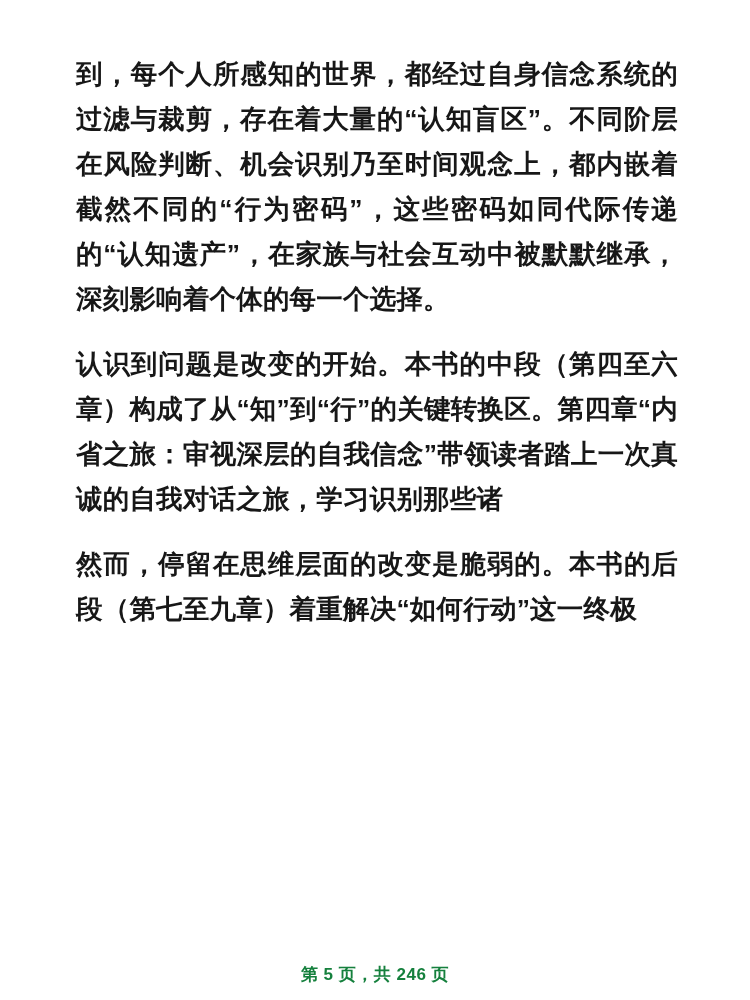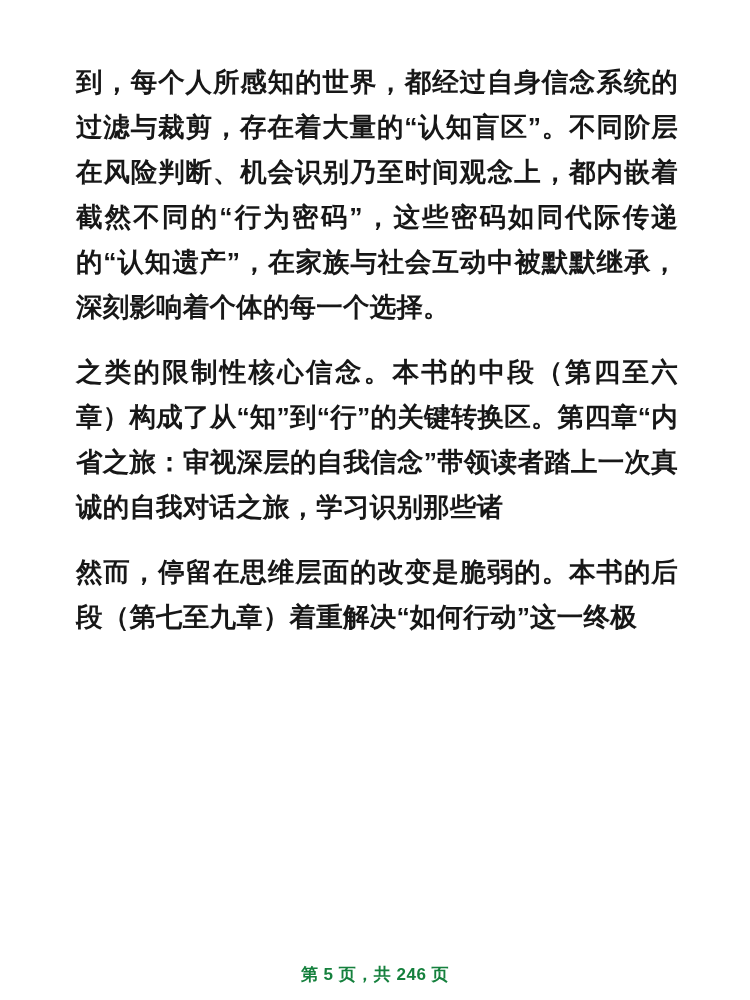--- a/index.html
+++ b/index.html
@@ -30,21 +30,21 @@
     line-height: 45px;
     letter-spacing: 0.2px;
     margin: 0 0 12px 0;
     text-align: justify;
     text-justify: inter-ideograph;
     font-weight: 600;
     color: #171717;
     word-break: break-all;
   }
   .para.first {
-    margin-top: 16px;
+    margin-top: 8px;
   }
   .para-gap {
     margin-top: 20px;
   }
   .footer {
     position: absolute;
     left: 0;
     right: 0;
     bottom: 14px;
     text-align: center;
@@ -53,17 +53,17 @@
     font-weight: 600;
     letter-spacing: 0.5px;
   }
 </style>
 </head>
 <body>
 
 <div class="page">
   <div class="content">
     <p class="para first">到，每个人所感知的世界，都经过自身信念系统的过滤与裁剪，存在着大量的“认知盲区”。不同阶层在风险判断、机会识别乃至时间观念上，都内嵌着截然不同的“行为密码”，这些密码如同代际传递的“认知遗产”，在家族与社会互动中被默默继承，深刻影响着个体的每一个选择。</p>
-    <p class="para para-gap">之类的限制性核心信念。本书的中段（第四至六章）构成了从“知”到“行”的关键转换区。第四章“内省之旅：审视深层的自我信念”带领读者踏上一次真诚的自我对话之旅，学习识别那些诸</p>
+    <p class="para para-gap">认识到问题是改变的开始。本书的中段（第四至六章）构成了从“知”到“行”的关键转换区。第四章“内省之旅：审视深层的自我信念”带领读者踏上一次真诚的自我对话之旅，学习识别那些诸</p>
     <p class="para para-gap">然而，停留在思维层面的改变是脆弱的。本书的后段（第七至九章）着重解决“如何行动”这一终极</p>
   </div>
   <div class="footer">第 5 页，共 246 页</div>
 </div>
 
 </body></html>

